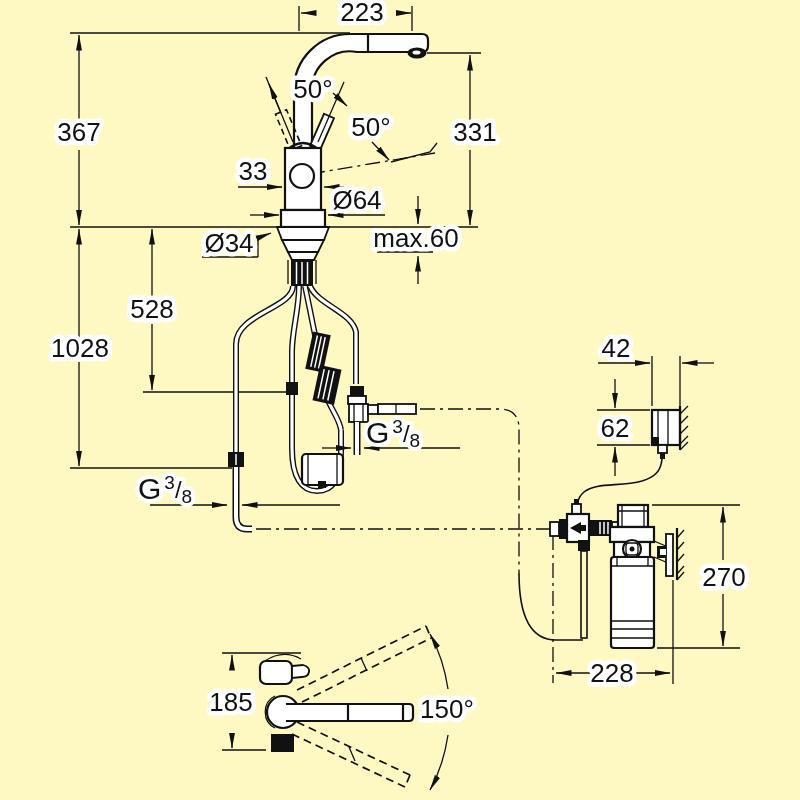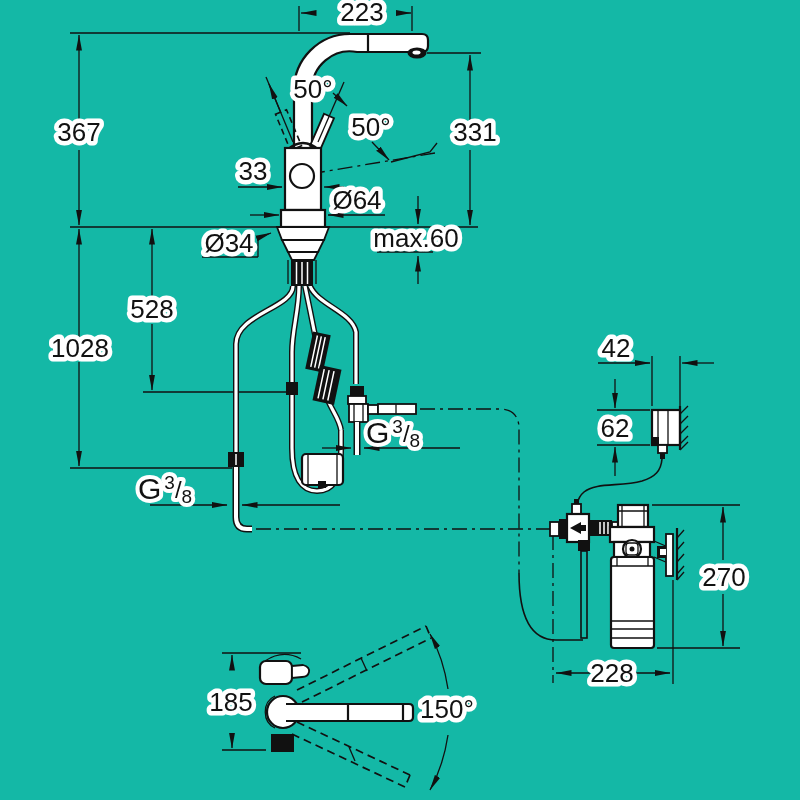--- a/index.html
+++ b/index.html
@@ -1,16 +1,16 @@
 <!DOCTYPE html>
 <html><head>
 <meta charset="utf-8">
 <style>
   html,body{margin:0;padding:0;background:#fff;}
-  .stage{width:800px;height:800px;background:#14b8a6;position:relative;overflow:hidden;}
+  .stage{width:800px;height:800px;background:#fef9c3;position:relative;overflow:hidden;}
   svg{display:block;}
   .s2{stroke:#111;stroke-width:2.2;fill:none;}
   .s2f{stroke:#111;stroke-width:2.2;fill:#fff;}
   .s18f{stroke:#111;stroke-width:1.8;fill:#fff;}
   .s1{stroke:#111;stroke-width:1.3;fill:none;}
   .s16{stroke:#111;stroke-width:1.6;fill:none;}
   .dim{stroke:#111;stroke-width:1.3;fill:none;}
   .cl{stroke:#111;stroke-width:1.3;fill:none;stroke-dasharray:15 5 3 5;}
   .dsh{stroke:#111;stroke-width:1.7;fill:none;stroke-dasharray:8 5;}
   .dshl{stroke:#111;stroke-width:1.6;fill:none;stroke-dasharray:6 4;}

